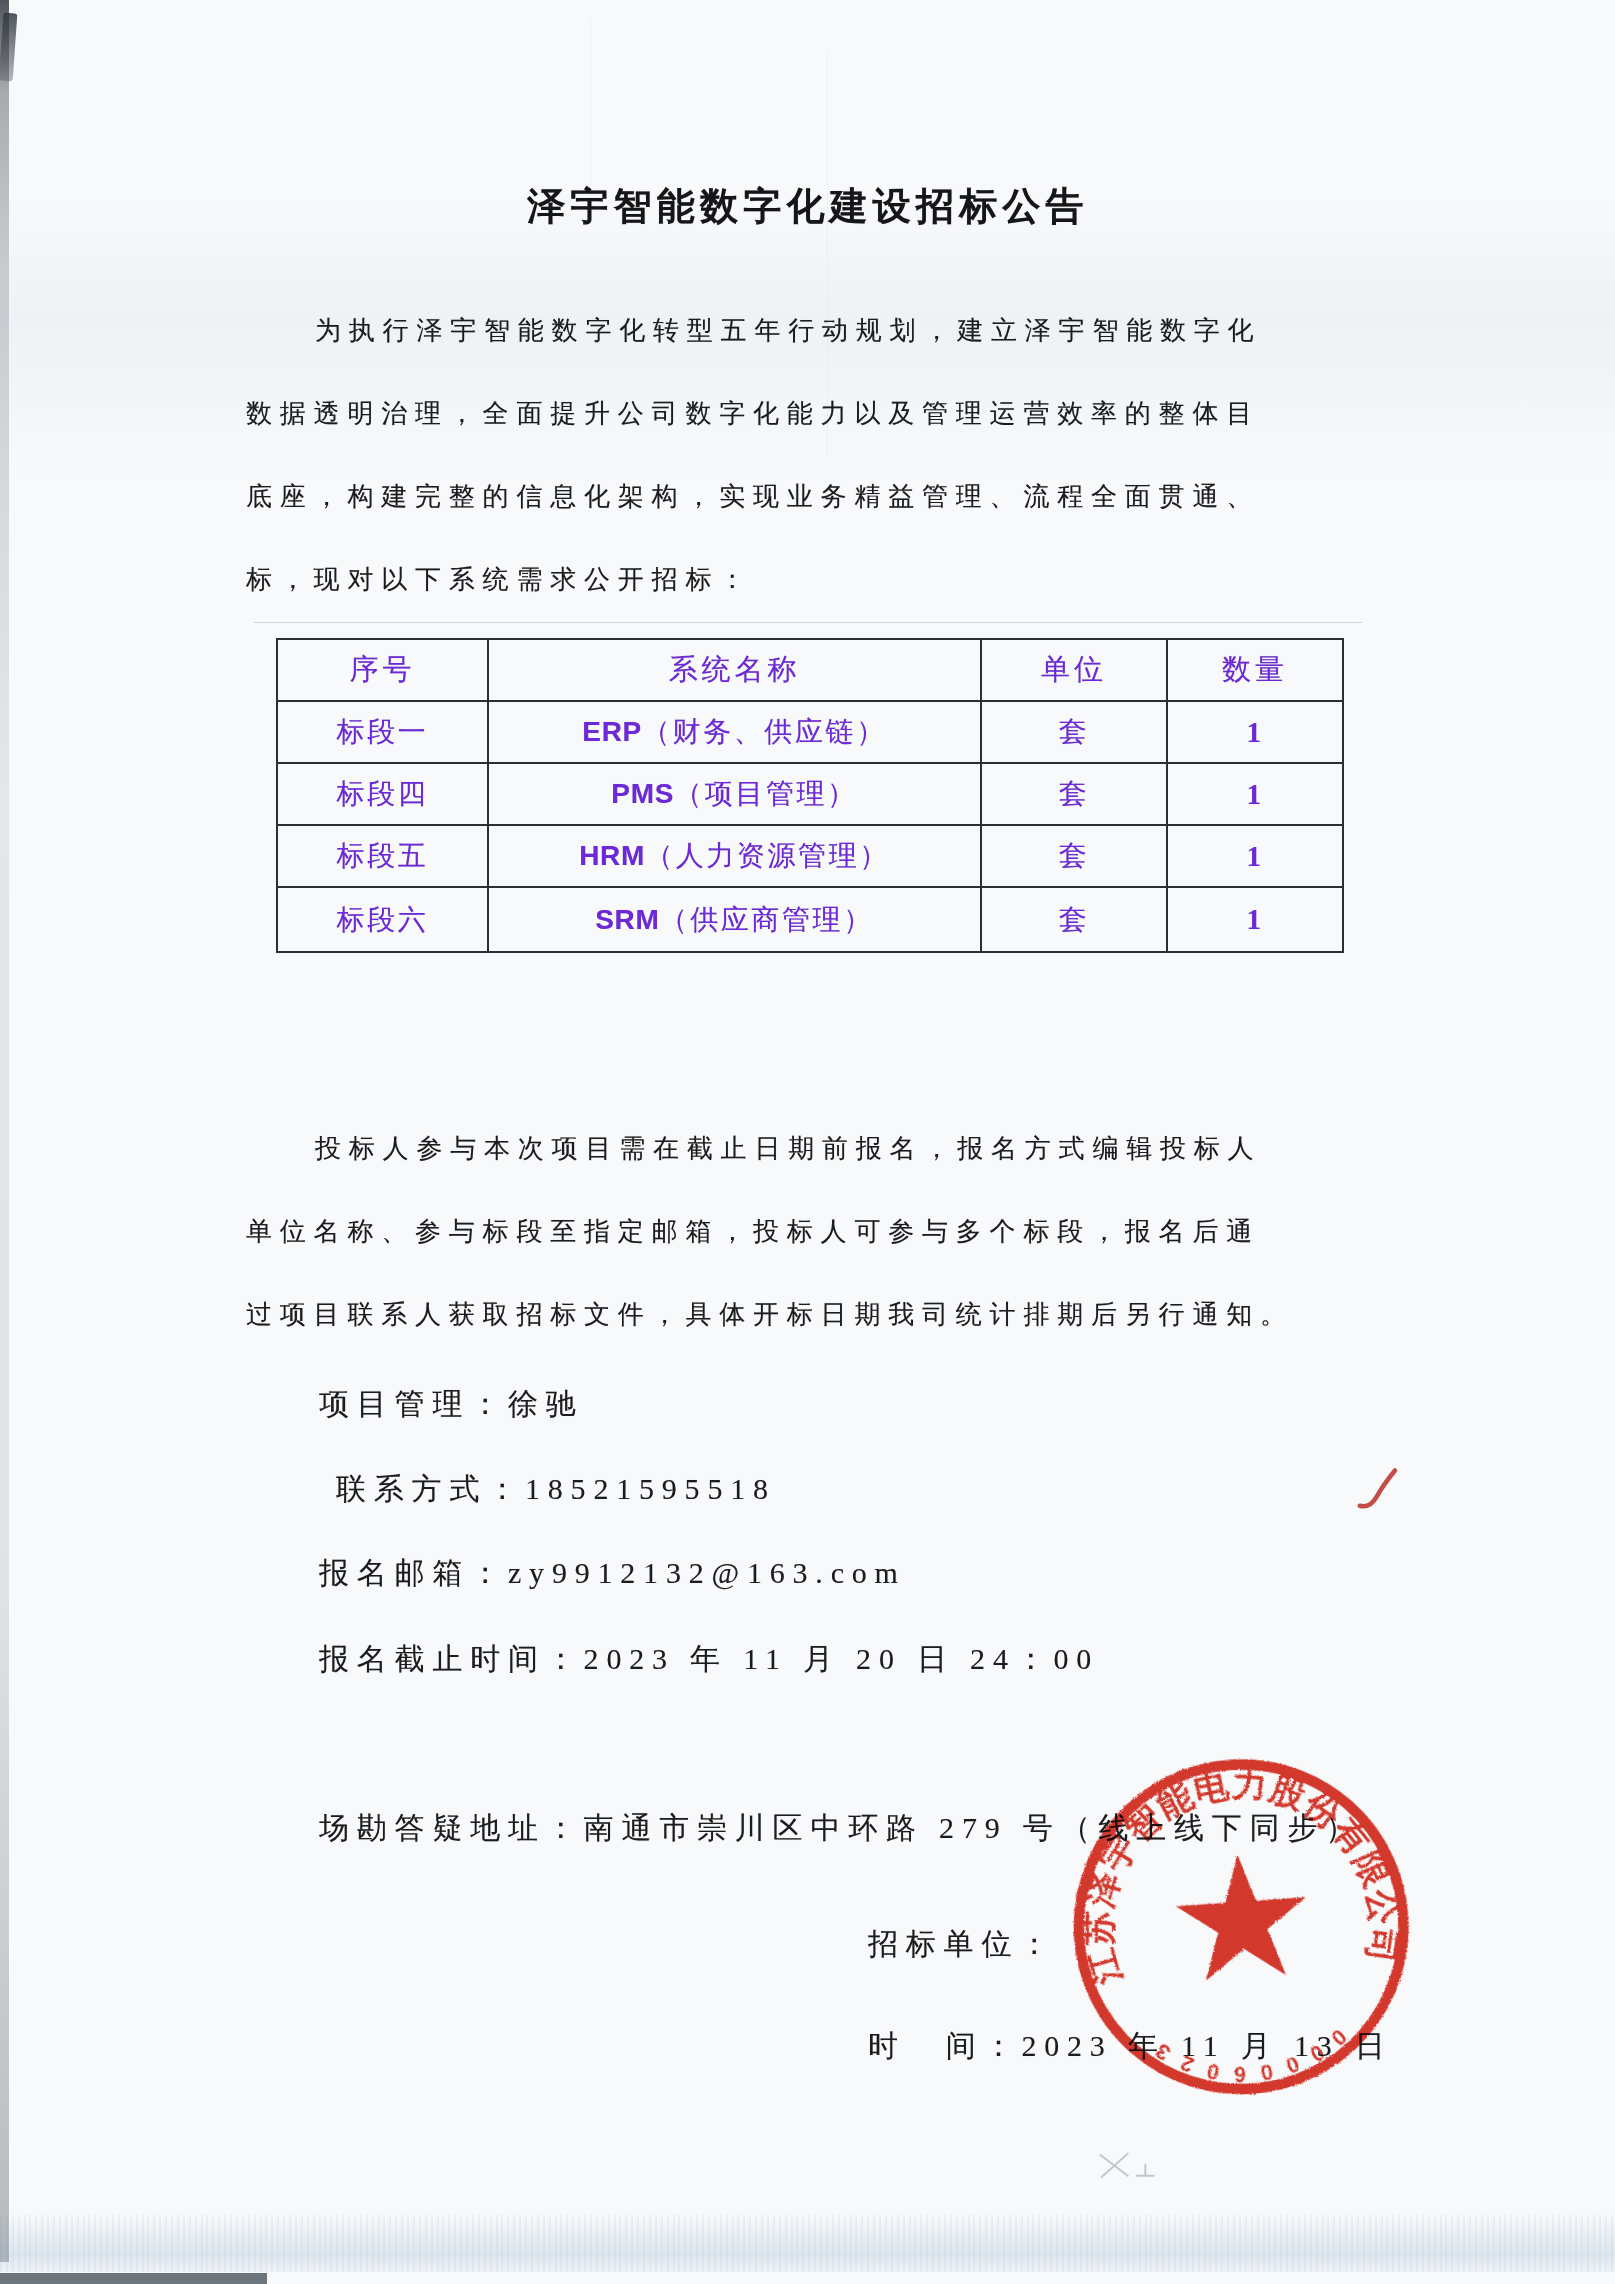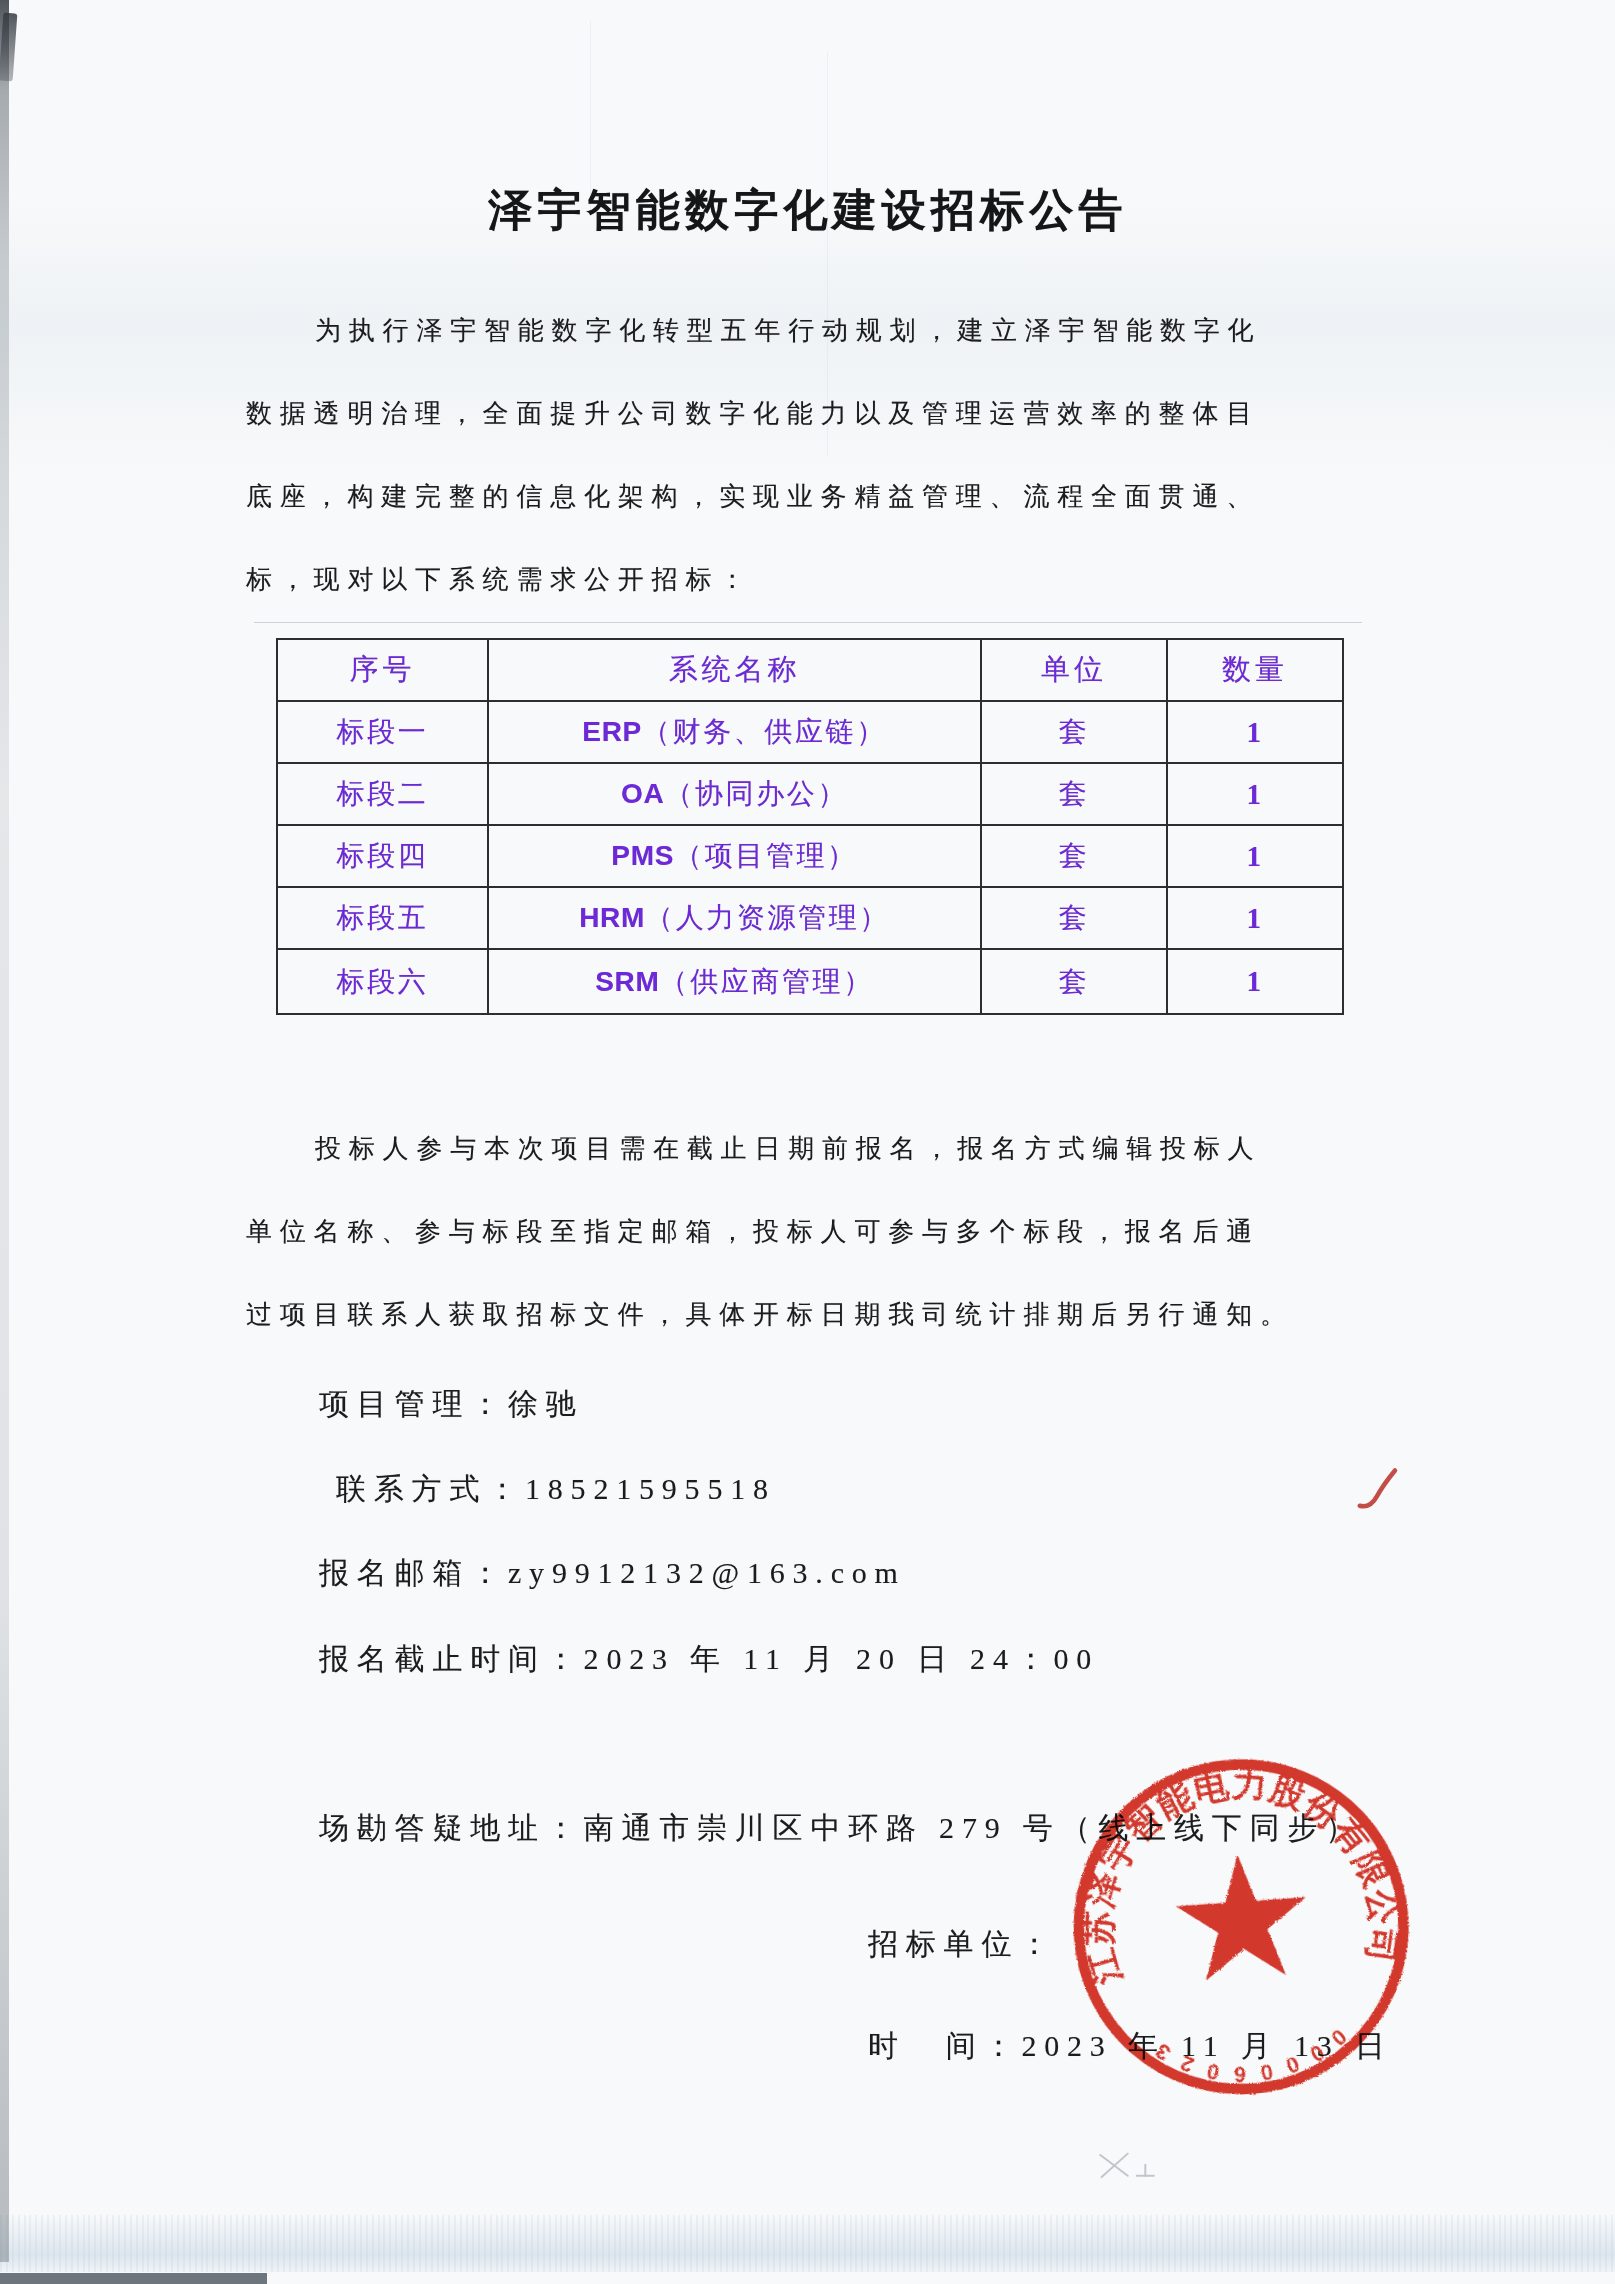--- a/index.html
+++ b/index.html
@@ -43,21 +43,21 @@
   .hairline{position:absolute;width:1.3px;background:rgba(120,135,150,.08);pointer-events:none;}
   .scanline-table{
     position:absolute;left:254px;top:622px;width:1108px;height:1.3px;
     background:rgba(150,160,170,.45);pointer-events:none;
   }
   
   .title{
     position:absolute;left:0;top:181px;width:100%;
     text-align:center;
     font-family:"Liberation Sans","DejaVu Sans",sans-serif;
-    font-weight:700;font-size:44px;letter-spacing:5.2px;
+    font-weight:700;font-size:38px;letter-spacing:5.2px;
     color:#151618;text-shadow:0 0 0.7px rgba(10,10,12,.4);
   }
   .para{position:absolute;left:246px;width:1147px;}
   .para .line{
     height:83px;line-height:83px;
     font-size:26px;letter-spacing:7.8px;white-space:nowrap;
     text-shadow:0 0 0.7px rgba(10,10,12,.32);
   }
   .para .line.indent{padding-left:69px;}
   #para1{top:289px;}
@@ -145,26 +145,20 @@
         <th>单位</th>
         <th>数量</th>
       </tr>
       <tr>
         <td>标段一</td>
         <td><span class="sys-en">ERP</span><span>（财务、供应链）</span></td>
         <td>套</td>
         <td class="qty-val">1</td>
       </tr>
       <tr>
-        <td>标段二</td>
-        <td><span class="sys-en">OA</span><span>（协同办公）</span></td>
-        <td>套</td>
-        <td class="qty-val">1</td>
-      </tr>
-      <tr>
         <td>标段四</td>
         <td><span class="sys-en">PMS</span><span>（项目管理）</span></td>
         <td>套</td>
         <td class="qty-val">1</td>
       </tr>
       <tr>
         <td>标段五</td>
         <td><span class="sys-en">HRM</span><span>（人力资源管理）</span></td>
         <td>套</td>
         <td class="qty-val">1</td>

